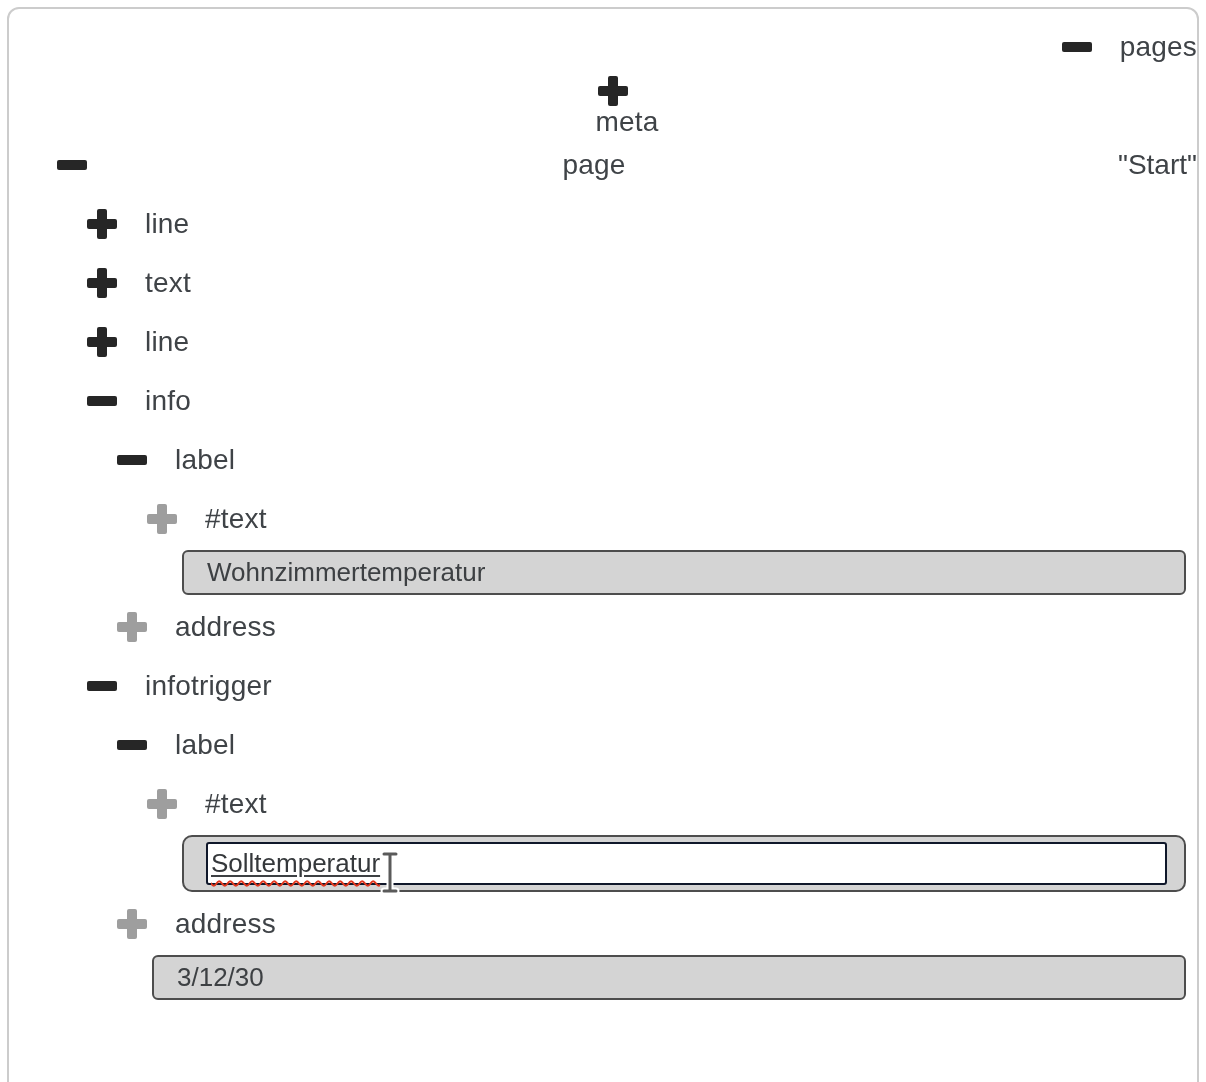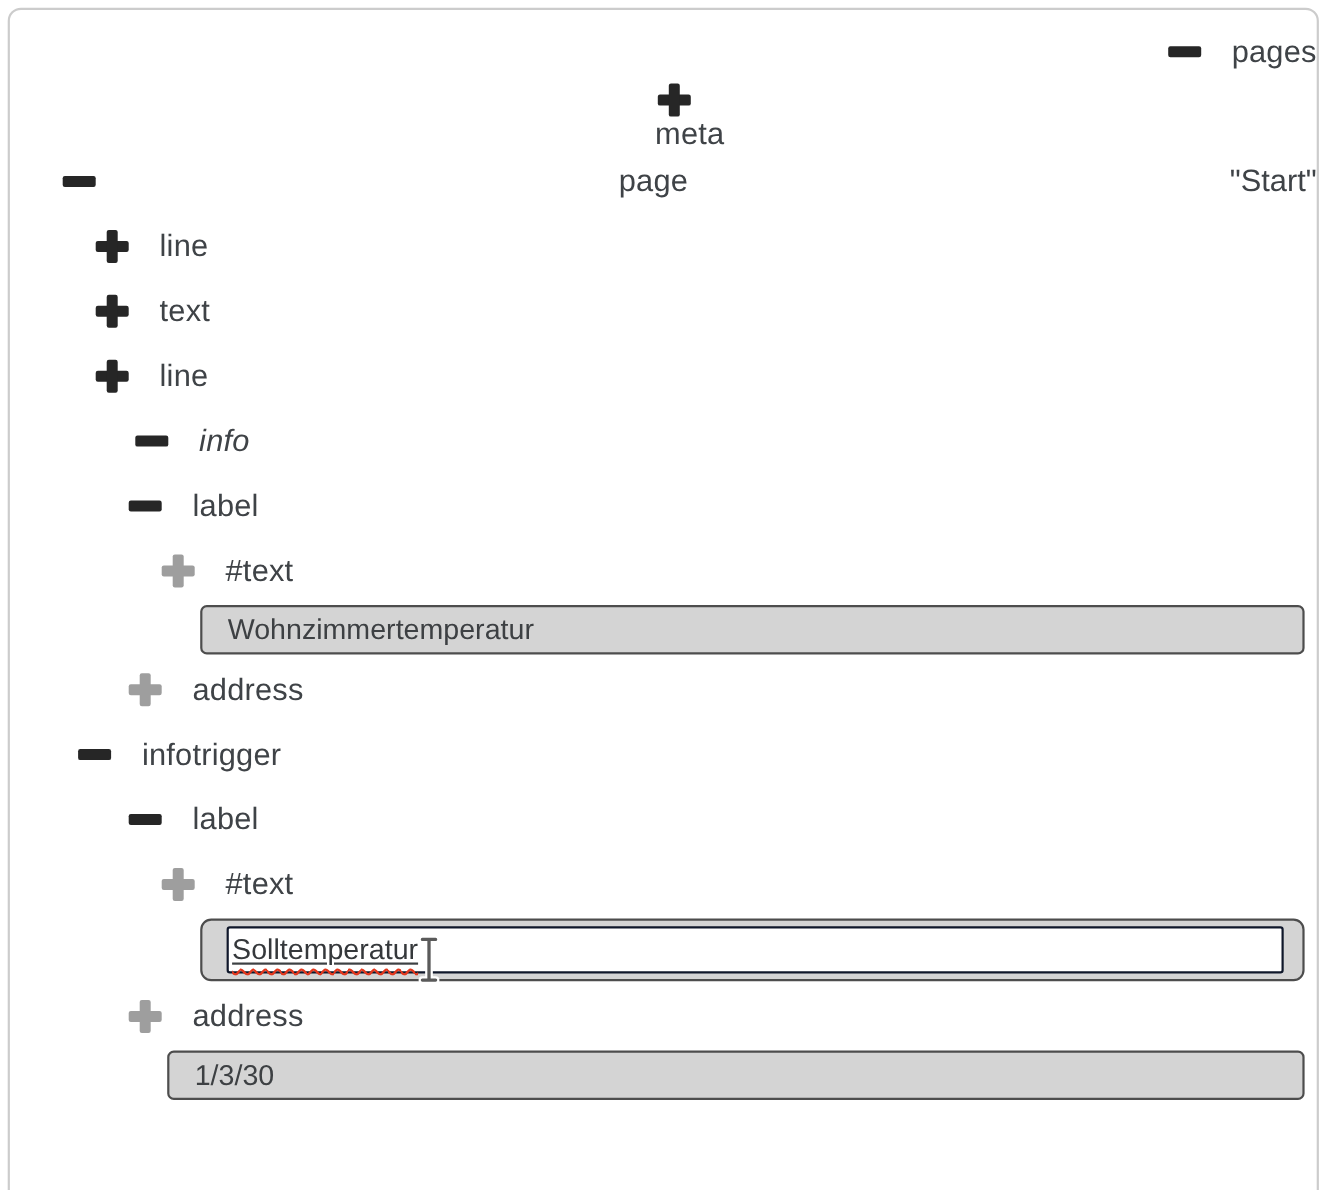--- a/index.html
+++ b/index.html
@@ -145,21 +145,21 @@
       </span>
       <span class="node-label">text</span>
     </div>
     <div class="node-row" style="padding-left: 78px;">
       <span class="twisty tone-dark">
         <span class="h"></span>
         <span class="v"></span>
       </span>
       <span class="node-label">line</span>
     </div>
-    <div class="node-row" style="padding-left: 114px; font-style: italic;">
+    <div class="node-row" style="padding-left: 78px;">
       <span class="twisty tone-dark">
         <span class="h"></span>
       </span>
       <span class="node-label">info</span>
     </div>
     <div class="node-row" style="padding-left: 108px;">
       <span class="twisty tone-dark">
         <span class="h"></span>
       </span>
       <span class="node-label">label</span>
@@ -176,21 +176,21 @@
         <span>Wohnzimmertemperatur</span>
       </div>
     </div>
     <div class="node-row" style="padding-left: 108px;">
       <span class="twisty tone-gray">
         <span class="h"></span>
         <span class="v"></span>
       </span>
       <span class="node-label">address</span>
     </div>
-    <div class="node-row" style="padding-left: 62px;">
+    <div class="node-row" style="padding-left: 78px;">
       <span class="twisty tone-dark">
         <span class="h"></span>
       </span>
       <span class="node-label">infotrigger</span>
     </div>
     <div class="node-row" style="padding-left: 108px;">
       <span class="twisty tone-dark">
         <span class="h"></span>
       </span>
       <span class="node-label">label</span>
@@ -219,16 +219,16 @@
     </div>
     <div class="node-row" style="padding-left: 108px;">
       <span class="twisty tone-gray">
         <span class="h"></span>
         <span class="v"></span>
       </span>
       <span class="node-label">address</span>
     </div>
     <div class="input-row" style="margin-left: 143px;">
       <div class="gray-input">
-        <span>1/3/30</span>
+        <span>3/12/30</span>
       </div>
     </div>
   </div>
 
 </body></html>

